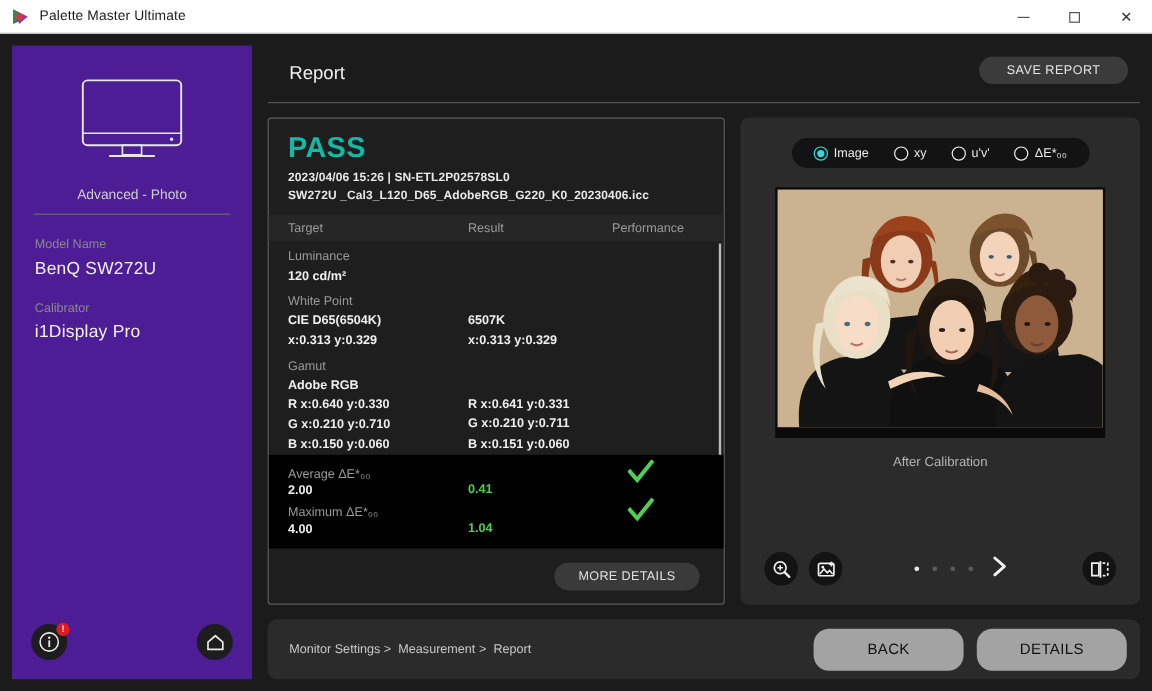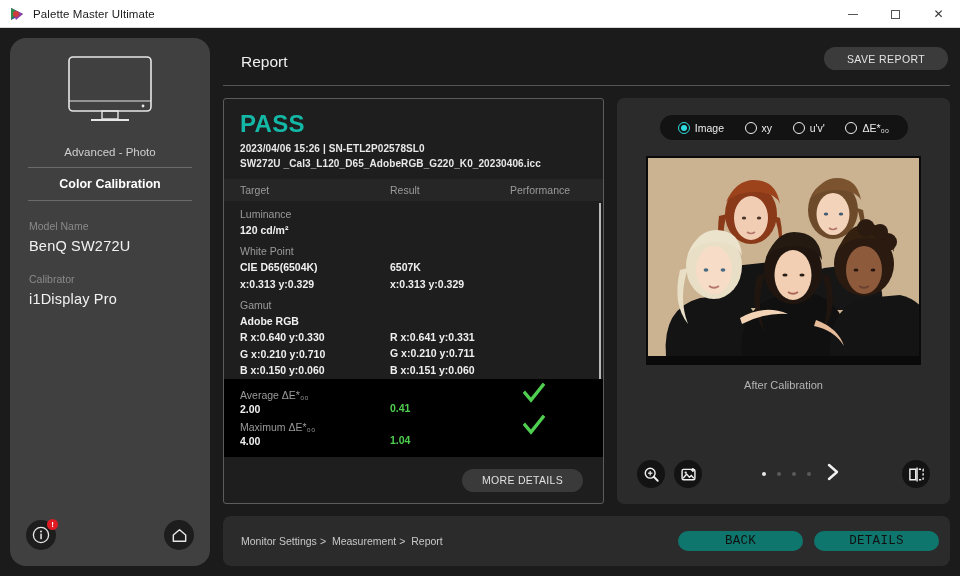--- a/index.html
+++ b/index.html
@@ -34,25 +34,25 @@
     width: 960px; height: 548px;
     background: #1b1b1b;
     padding: 10px;
     display: flex;
     gap: 13px;
   }
 
   
   .sidebar {
     width: 200px; height: 528px;
-    background: #404040;
-    border-radius: 16px;
+    background: #4c1d95;
+    border-radius: 1px;
     display: flex; flex-direction: column;
     position: relative;
-    padding: 8px 16px 0 16px;
+    padding: 18px 16px 0 16px;
   }
   .monitor-icon { margin: 8px auto 6px auto; width: 92px; }
   .profile-name {
     text-align: center; color: #cfcfcf; font-size: 11.5px;
     padding-bottom: 9px;
     border-bottom: 1px solid #6a6a6a;
     margin: 10px 2px 0 2px;
   }
   .cal-title {
     text-align: center; color: #ffffff; font-size: 12.5px; font-weight: bold;
@@ -83,21 +83,21 @@
   
   .main { flex: 1; display: flex; flex-direction: column; height: 528px; }
 
   .topbar {
     height: 48px; display: flex; align-items: center;
     border-bottom: 1px solid #555555;
     position: relative;
   }
   .page-title { color: #f0f0f0; font-size: 15.5px; margin-left: 18px; }
   .save-report-btn {
-    position: absolute; right: 2px; top: 9px;
+    position: absolute; right: 10px; top: 9px;
     width: 124px; height: 23px; border-radius: 12px;
     background: #3b3b3b; color: #e4e4e4;
     font-size: 10.5px; letter-spacing: .4px;
     display: flex; align-items: center; justify-content: center;
     border: none; font-family: inherit;
   }
 
   .content { flex: 1; display: flex; gap: 13px; padding-top: 12px; }
 
   
@@ -213,25 +213,25 @@
     height: 50px; margin-top: 12px;
     background: #2b2b2b; border-radius: 8px;
     display: flex; align-items: center;
     padding: 0 11px 0 18px;
     position: relative;
   }
   .breadcrumb { color: #c8c8c8; font-size: 10.5px; }
   .bc-sep { color: #c8c8c8; margin: 0 3px; }
   .footer-btns { position: absolute; right: 11px; display: flex; gap: 11px; }
   .pill-btn {
-    width: 125px; height: 20px; border-radius: 13px;
-    background: #0f766e; color: #101010;
+    width: 125px; height: 35px; border-radius: 13px;
+    background: #a3a3a3; color: #101010;
     font-size: 12.5px; letter-spacing: .3px;
     display: flex; align-items: center; justify-content: center;
-    border: none; font-family: Liberation Mono, monospace;
+    border: none; font-family: Liberation Sans, sans-serif;
   }
 </style>
 </head>
 <body>
 
 <div class="titlebar">
   <span class="app-logo">
     <svg width="16" height="16" viewBox="0 0 16 16">
       <path d="M2 2 L14 8 L2 14 Z" fill="#3b4a9e"></path>
       <path d="M2 2 L14 8 L7 14 Z" fill="#8e3fa0"></path>
@@ -259,21 +259,20 @@
     <div class="monitor-icon">
       <svg width="92" height="72" viewBox="0 0 92 72">
         <rect x="5" y="3" width="82" height="54" rx="4" fill="none" stroke="#e6e6e6" stroke-width="1.6"></rect>
         <line x1="5" y1="47" x2="87" y2="47" stroke="#e6e6e6" stroke-width="1.2"></line>
         <circle cx="79" cy="52" r="1.4" fill="#e6e6e6"></circle>
         <rect x="38" y="57" width="16" height="8" fill="none" stroke="#e6e6e6" stroke-width="1.4"></rect>
         <line x1="27" y1="66" x2="65" y2="66" stroke="#e6e6e6" stroke-width="1.8"></line>
       </svg>
     </div>
     <div class="profile-name">Advanced - Photo</div>
-    <div class="cal-title">Color Calibration</div>
 
     <div class="field-label">Model Name</div>
     <div class="field-value">BenQ SW272U</div>
 
     <div class="field-label">Calibrator</div>
     <div class="field-value">i1Display Pro</div>
 
     <div class="sidebar-footer">
       <div class="circ-btn">
         <svg width="18" height="18" viewBox="0 0 18 18">

